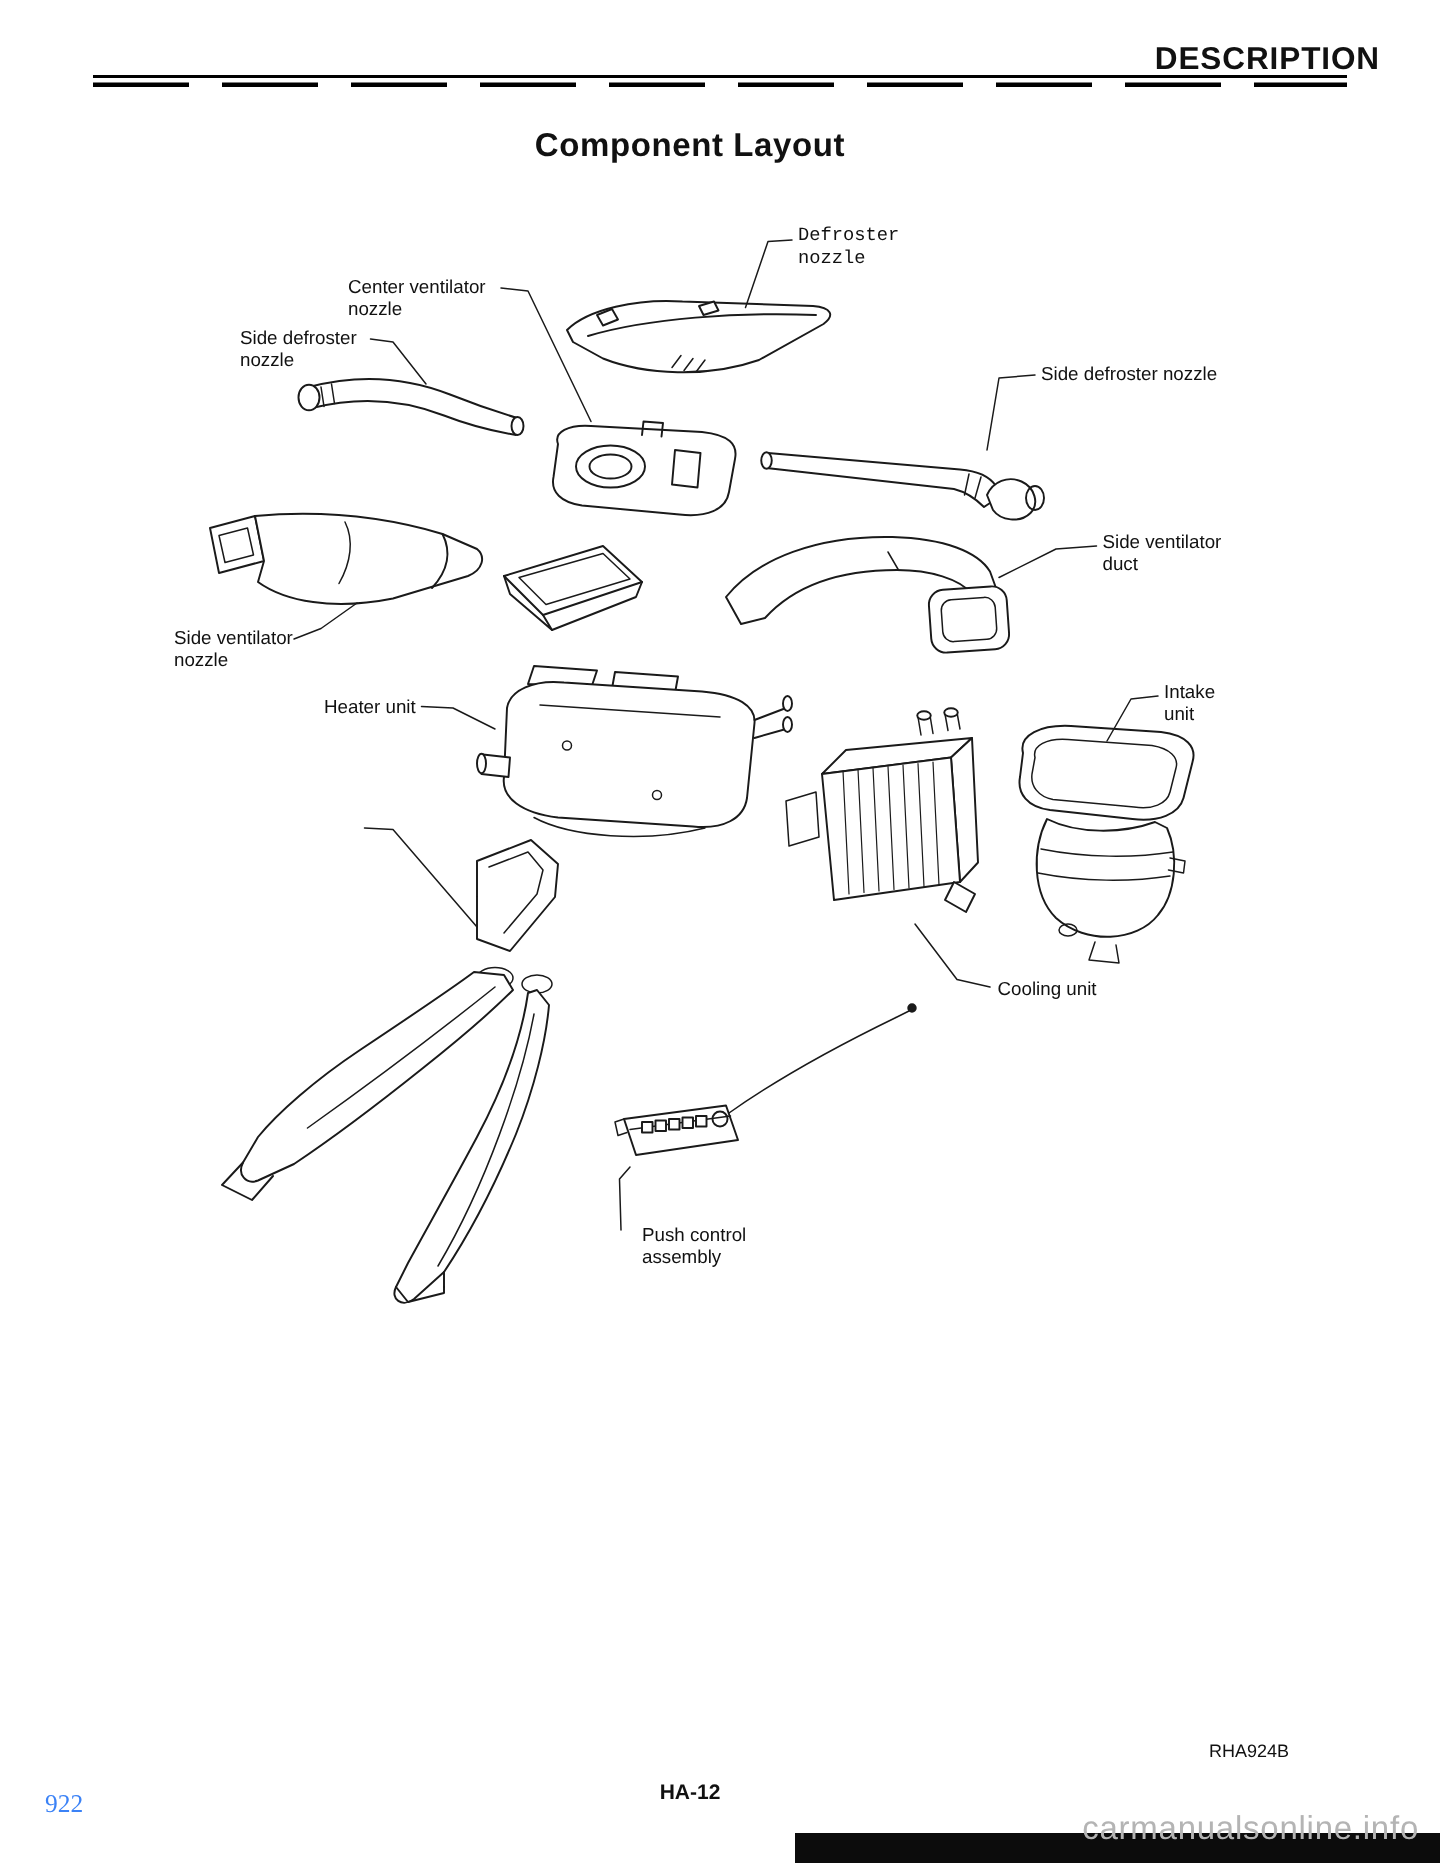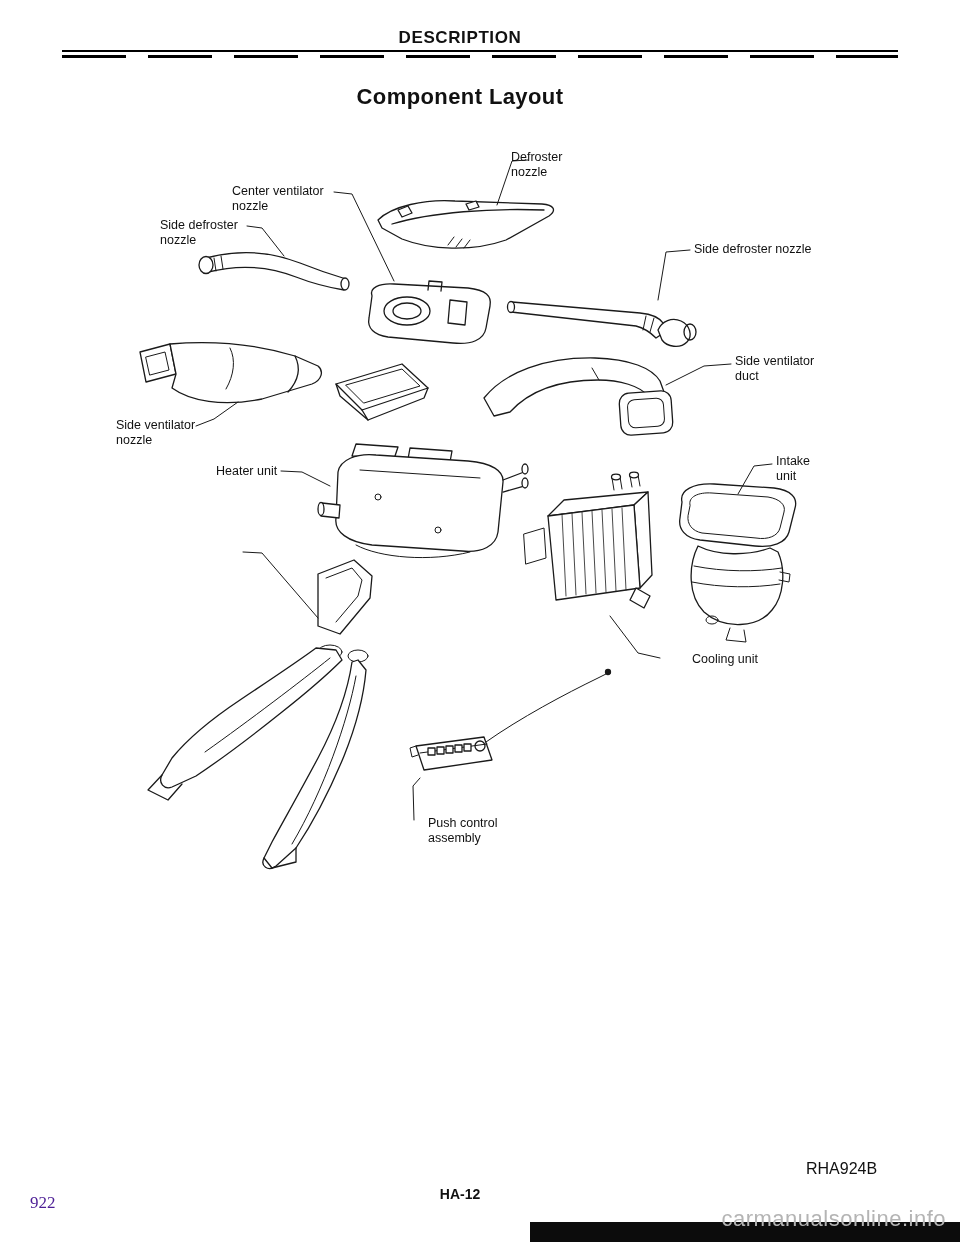--- a/index.html
+++ b/index.html
@@ -1,45 +1,45 @@
 <!DOCTYPE html>
 <html><head>
 <meta charset="utf-8">
 <style>
   html,body { margin:0; padding:0; background:#ffffff; }
   .page {
     position:relative; width:960px; height:1242px; background:#ffffff;
     font-family:"Liberation Sans", sans-serif; color:#111; overflow:hidden;
   }
   .header-title {
-    position:absolute; top:28px; left:0; width:920px; text-align:center;
-    font-weight:bold; font-size:17px; letter-spacing:0.6px;
+    position:absolute; top:28px; left:0; width:920px; text-align:right;
+    font-weight:bold; font-size:21px; letter-spacing:0.6px;
   }
   .rule1 { position:absolute; top:50px; left:62px; width:836px; height:2px; background:#000; }
   .rule2 {
     position:absolute; top:55px; left:62px; width:836px; height:3px;
     background:repeating-linear-gradient(90deg,#000 0 64px, transparent 64px 86px);
   }
   .page-title {
     position:absolute; top:84px; left:0; width:920px; text-align:center;
     font-weight:bold; font-size:22px; letter-spacing:0.4px;
   }
   .diagram { position:absolute; left:0; top:0; width:960px; height:1242px; }
   .diagram svg { position:absolute; left:0; top:0; }
   .lbl {
     position:absolute; font-size:12.5px; line-height:1.22; white-space:pre-line; color:#111;
   }
-  .fig-code { position:absolute; top:1160px; left:806px; font-size:16px; color:#111; }
+  .fig-code { position:absolute; top:1160px; left:806px; font-size:12px; color:#111; }
   .page-code {
     position:absolute; top:1186px; left:0; width:920px; text-align:center;
     font-weight:bold; font-size:14px;
   }
   .folio {
     position:absolute; top:1193px; left:30px; font-family:"Liberation Serif", serif;
-    font-size:17px; color:#4c1d95;
+    font-size:17px; color:#3b82f6;
   }
   .bottom-bar { position:absolute; left:530px; top:1222px; width:430px; height:20px; background:#0c0c0c; }
   .watermark {
     position:absolute; top:1206px; right:14px; font-size:22px; color:#b4b4b4;
     letter-spacing:0.5px; z-index:3;
   }
 </style>
 </head>
 <body>
 
@@ -182,35 +182,35 @@
           <path d="M196,426 L214,419 L238,402"></path>
           <path d="M281,471 L302,472 L330,486"></path>
           <path d="M772,464 L754,466 L738,494"></path>
           <path d="M243,552 L262,553 L318,618"></path>
           <path d="M660,658 L638,653 L610,616"></path>
           <path d="M414,820 L413,786 L420,778"></path>
         </g>
       </g>
     </svg>
 
-    <div class="lbl" style="left:511px; top:150px;">Defroster
+    <div class="lbl" style="left:532px; top:150px;font-family:Liberation Mono, monospace;">Defroster
 nozzle</div>
     <div class="lbl" style="left:232px; top:184px;">Center ventilator
 nozzle</div>
     <div class="lbl" style="left:160px; top:218px;">Side defroster
 nozzle</div>
     <div class="lbl" style="left:694px; top:242px;">Side defroster nozzle</div>
     <div class="lbl" style="left:735px; top:354px;">Side ventilator
 duct</div>
     <div class="lbl" style="left:116px; top:418px;">Side ventilator
 nozzle</div>
     <div class="lbl" style="left:216px; top:464px;">Heater unit</div>
     <div class="lbl" style="left:776px; top:454px;">Intake
 unit</div>
-    <div class="lbl" style="left:665px; top:652px;margin-left:27px;">Cooling unit</div>
+    <div class="lbl" style="left:665px; top:652px;">Cooling unit</div>
     <div class="lbl" style="left:428px; top:816px;">Push control
 assembly</div>
   </div>
 
   <div class="fig-code">RHA924B</div>
   <div class="page-code">HA-12</div>
   <div class="folio">922</div>
   <div class="bottom-bar"></div>
   <div class="watermark">carmanualsonline.info</div>
 

